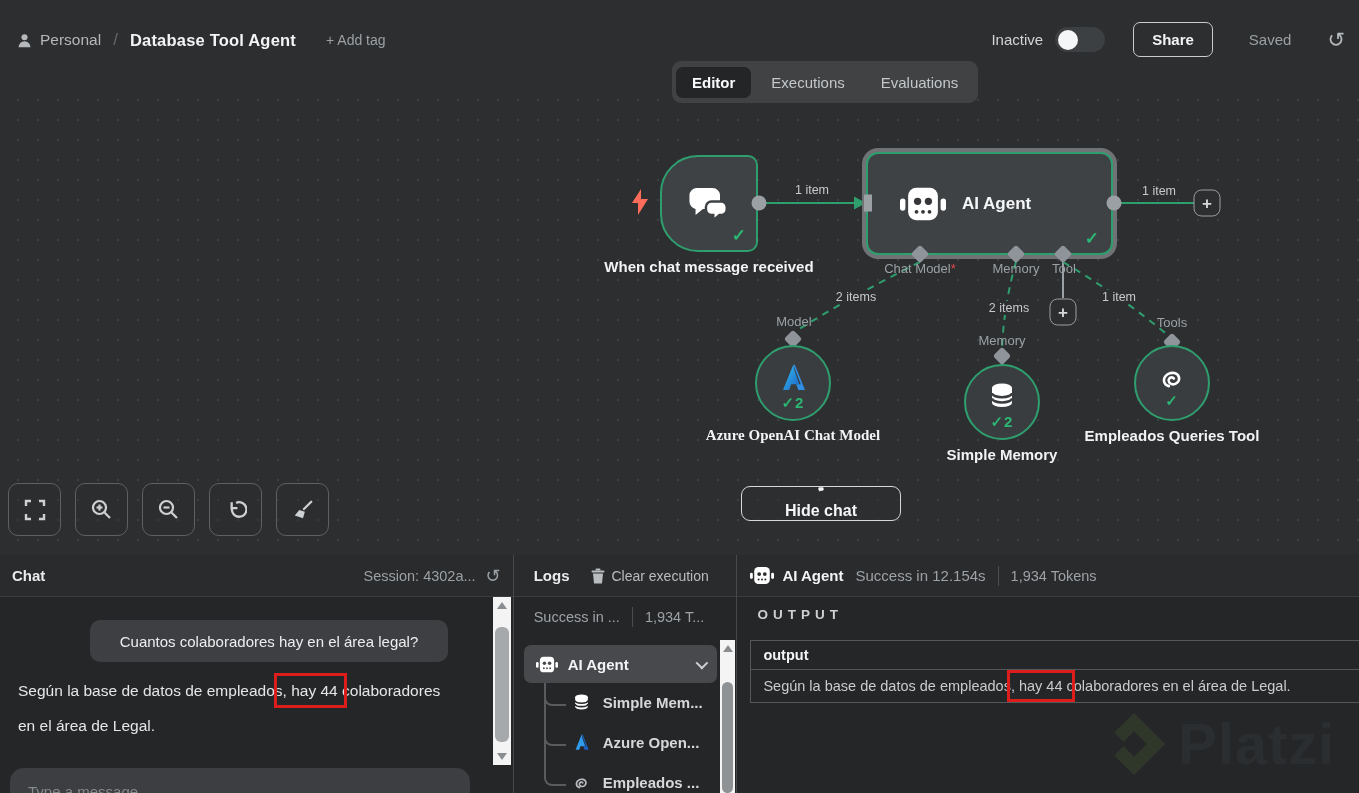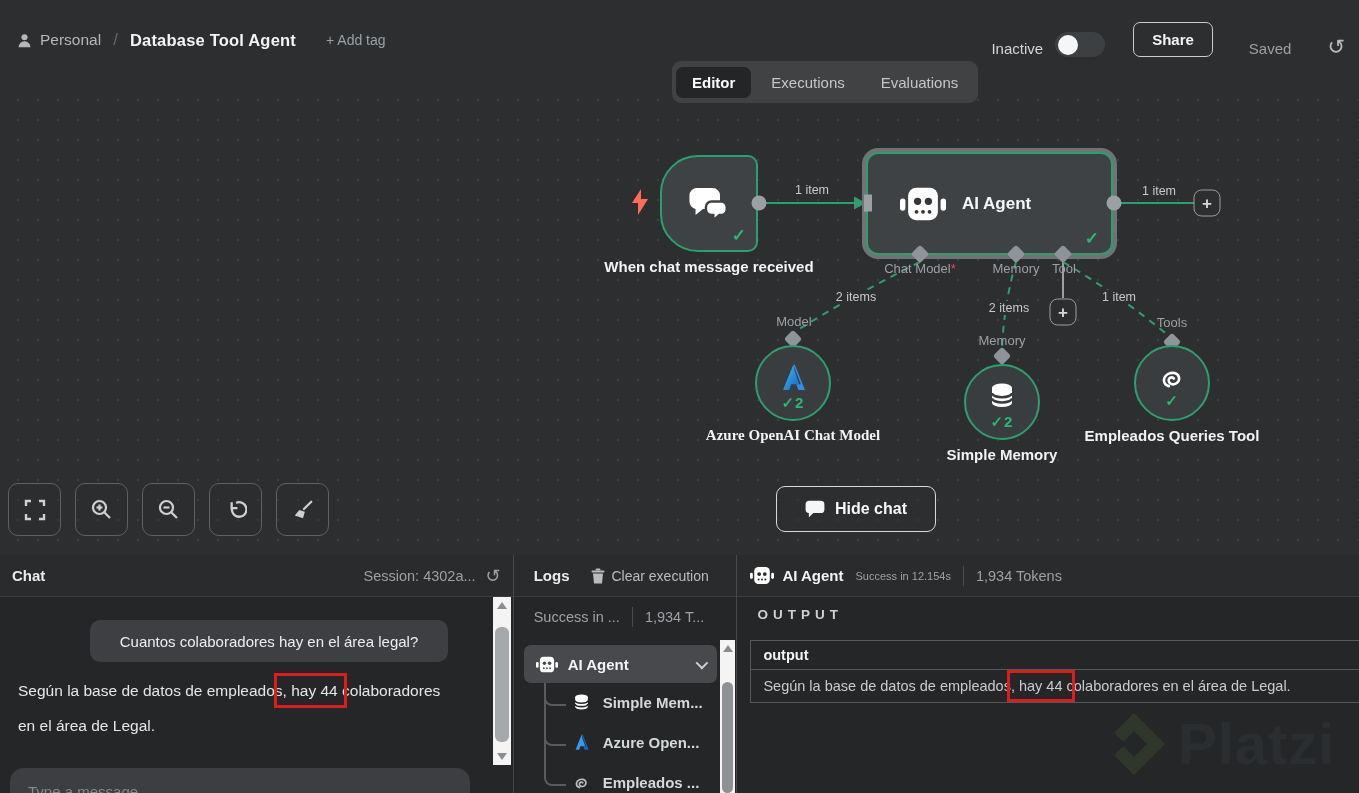--- a/index.html
+++ b/index.html
@@ -9,21 +9,21 @@
     background:#2c2e30; color:#e6e8ea; overflow:hidden; position:relative;
   }
 
   
   #header { position:absolute; top:0; left:0; width:1359px; height:84px; background:#2c2e30; z-index:5;}
   .crumbs { position:absolute; left:16px; top:30px; display:flex; align-items:center; gap:12px; font-size:15.5px;}
   .crumb-project { color:#b4b8bb; display:flex; align-items:center; gap:7px;}
   .crumb-sep { color:#64686b; font-size:17px; }
   .wf-title { color:#f2f4f5; font-weight:700; font-size:16.5px; letter-spacing:.2px;}
   .add-tag { color:#9aa0a4; font-size:14px; margin-left:18px; }
-  .hdr-right { position:absolute; right:14px; top:22px; display:flex; align-items:flex-end; gap:0; }
+  .hdr-right { position:absolute; right:14px; top:22px; display:flex; align-items:center; gap:0; }
   .inactive-lbl { color:#d2d5d7; font-size:15px; margin-right:12px; }
   .toggle { width:50px; height:25px; border-radius:13px; background:#3d4043; position:relative; cursor:pointer; }
   .toggle .knob { position:absolute; left:3px; top:2.5px; width:20px; height:20px; border-radius:50%; background:#f5f6f7; }
   .share-btn { margin-left:28px; border:1px solid #c9cccd; border-radius:7px; padding:8px 18px;
     color:#f2f4f5; font-weight:700; font-size:15px; background:transparent; cursor:pointer;}
   .saved-lbl { color:#9aa0a4; font-size:15px; margin-left:36px; }
   .history-ico { margin-left:36px; color:#b6babd; font-size:21px; line-height:1; cursor:pointer;}
 
   
   #tabs { position:absolute; left:672px; top:61px; height:42px; background:#404244; border-radius:9px;
@@ -63,23 +63,23 @@
   .sub-node { position:absolute; width:76px; height:76px; border-radius:50%; background:#3a3d3f;
     border:2px solid #2f9e6e; display:flex; align-items:center; justify-content:center; cursor:pointer;}
   .node-name { position:absolute; transform:translateX(-50%); text-align:center; color:#f1f3f4;
     font-weight:700; font-size:15px; line-height:19px; white-space:pre-line; width:230px;}
 
   .bolt { position:absolute; left:630px; top:104px; }
 
   
   .ctl-btn { position:absolute; top:399px; width:53px; height:53px; border:1.5px solid #5e6164; border-radius:10px;
     background:rgba(44,46,48,.4); display:flex; align-items:center; justify-content:center; cursor:pointer; color:#ced1d3;}
-  #hide-chat-btn { position:absolute; left:776px; top:402px; width:160px; height:46px; border:1.5px solid #d6d8d9;
+  #hide-chat-btn { position:absolute; left:741px; top:402px; width:160px; height:35px; border:1.5px solid #d6d8d9;
     border-radius:9px; background:rgba(44,46,48,.5); display:flex; align-items:center; justify-content:center;
-    gap:10px; color:#f4f6f7; font-weight:700; font-size:16px; cursor:pointer;}
+    gap:10px; color:#f4f6f7; font-weight:700; font-size:16px; cursor:pointer;flex-direction:column;}
 
   
   #bottom { position:absolute; top:555px; left:0; width:1359px; height:238px; background:#242628; display:flex;}
   .panel-hdr { height:42px; display:flex; align-items:center; border-bottom:1px solid #3b3e40; background:#292b2d;}
   #chat-panel { width:528px; position:relative; border-right:1px solid #46494b; }
   #logs-panel { width:230px; position:relative; border-right:1px solid #46494b; }
   #output-panel { width:639px; position:relative; }
 
   .panel-title { font-weight:700; font-size:15px; color:#e9ebec; }
   #chat-session { margin-left:auto; color:#9aa0a4; font-size:14.5px; }
@@ -114,21 +114,21 @@
   .chev { margin-left:auto; width:9px; height:9px; border-right:2px solid #cdd0d2; border-bottom:2px solid #cdd0d2;
     transform:rotate(45deg) translateY(-2px); }
   .tree-line { position:absolute; border-left:2px solid #595c5f; border-bottom:2px solid #595c5f;
     border-bottom-left-radius:8px; width:22px; }
   .log-child { position:absolute; left:58px; display:flex; align-items:center; gap:12px; cursor:pointer;}
   .log-child .lbl { font-weight:700; font-size:15px; color:#d5d8da; white-space:nowrap;}
 
   
   .out-hdr { padding-left:13px; gap:0; }
   .out-hdr .node-lbl { font-weight:700; font-size:15px; color:#f1f3f4; margin-left:8px;}
-  .out-hdr .status { color:#9da2a6; font-size:11px; margin-left:12px;}
+  .out-hdr .status { color:#9da2a6; font-size:15px; margin-left:12px;}
   .out-hdr .vdiv { width:1px; height:20px; background:#4a4d50; margin:0 12px; }
   .out-hdr .tokens { color:#9da2a6; font-size:14.5px; }
   .out-section { position:absolute; top:52px; left:20px; font-size:13.5px; letter-spacing:5px; color:#ced1d3; font-weight:700;}
   .out-table { position:absolute; top:85px; left:13px; right:0; border-top:1px solid #55585b; border-left:1px solid #55585b;}
   .out-th { border-bottom:1px solid #55585b; padding:6px 12px; font-weight:700; font-size:14.5px; color:#f1f3f4;}
   .out-td { border-bottom:1px solid #55585b; padding:8px 12px; font-size:14.5px; color:#c9ccce; white-space:nowrap; overflow:hidden;}
 
   
   #watermark { position:absolute; left:1112px; top:710px; display:flex; align-items:center; gap:22px; opacity:.55;
     pointer-events:none;}

